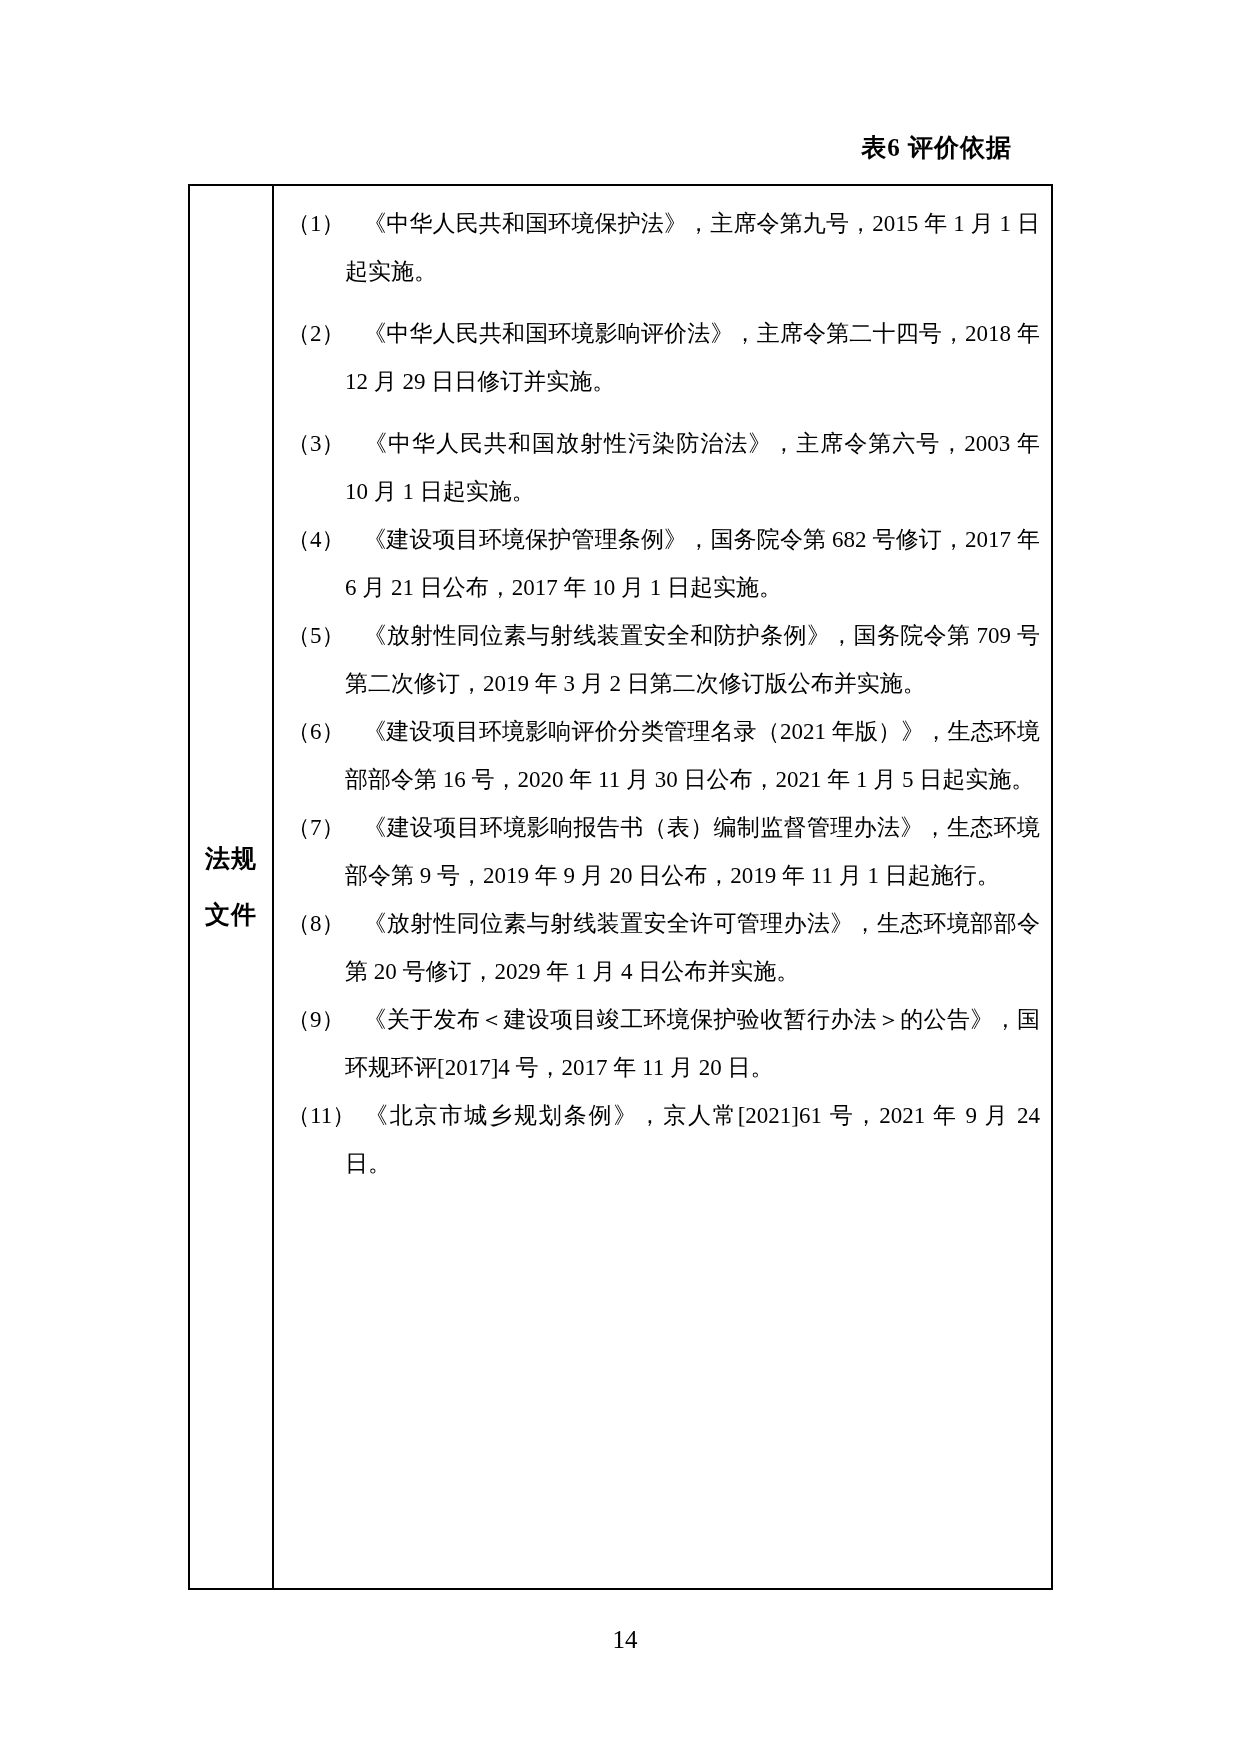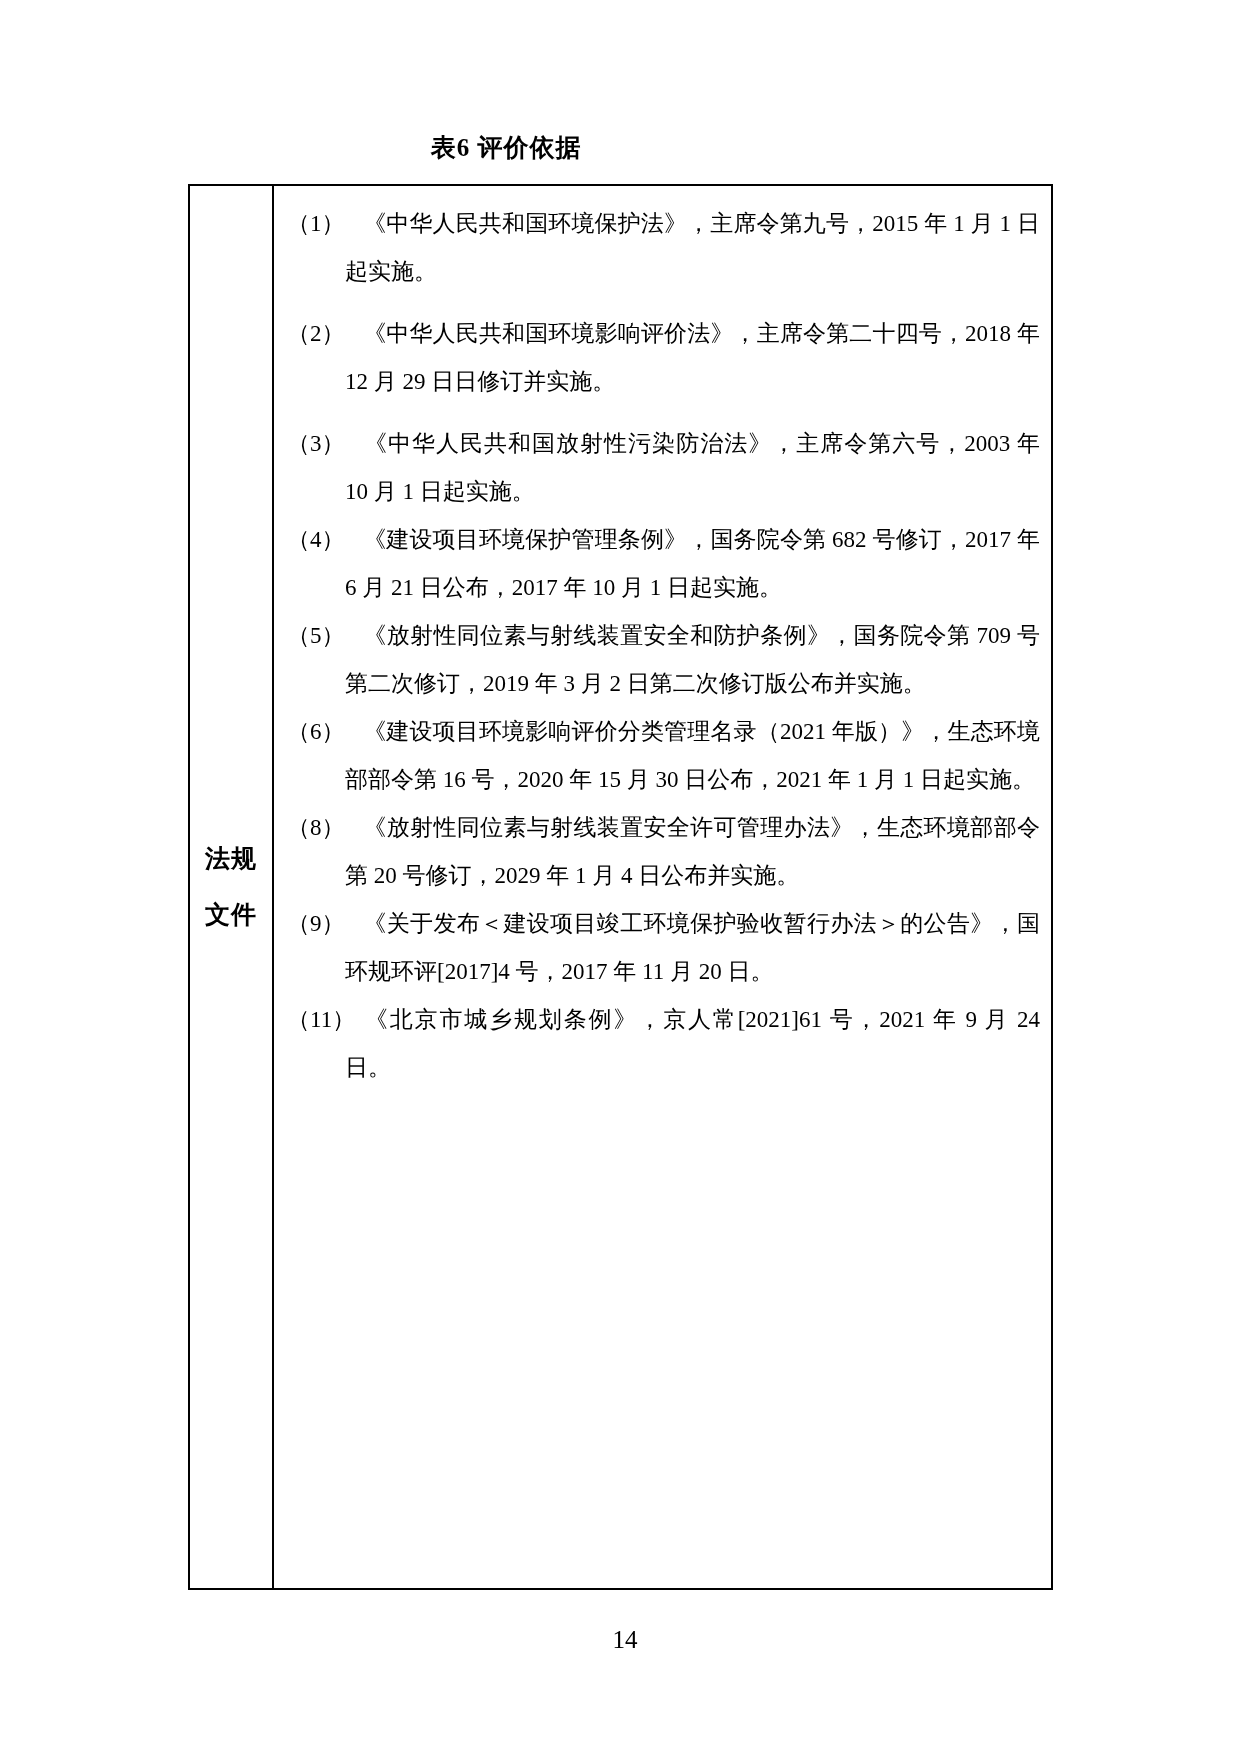--- a/index.html
+++ b/index.html
@@ -13,21 +13,21 @@
     height: 1754px;
     font-family: "Liberation Serif", "DejaVu Serif", serif;
     color: #000000;
     overflow: hidden;
   }
   .doc-title {
     position: absolute;
     top: 128px;
     left: 0;
     width: 1012px;
-    text-align: center;
+    text-align: right;
     font-size: 25px;
     font-weight: bold;
     letter-spacing: 1px;
     line-height: 40px;
   }
   .law-table {
     position: absolute;
     left: 188px;
     top: 184px;
     width: 865px;
@@ -91,20 +91,21 @@
   <div class="label-cell">
     <span>法规</span>
     <span>文件</span>
   </div>
   <div class="content-cell">
     <div class="law-item"><span class="item-num">（1）</span><span>《中华人民共和国环境保护法》，主席令第九号，2015 年 1 月 1 日起实施。</span></div>
     <div class="law-item"><span class="item-num">（2）</span><span>《中华人民共和国环境影响评价法》，主席令第二十四号，2018 年 12 月 29 日日修订并实施。</span></div>
     <div class="law-item"><span class="item-num">（3）</span><span>《中华人民共和国放射性污染防治法》，主席令第六号，2003 年 10 月 1 日起实施。</span></div>
     <div class="law-item"><span class="item-num">（4）</span><span>《建设项目环境保护管理条例》，国务院令第 682 号修订，2017 年 6 月 21 日公布，2017 年 10 月 1 日起实施。</span></div>
     <div class="law-item"><span class="item-num">（5）</span><span>《放射性同位素与射线装置安全和防护条例》，国务院令第 709 号第二次修订，2019 年 3 月 2 日第二次修订版公布并实施。</span></div>
-    <div class="law-item"><span class="item-num">（6）</span><span>《建设项目环境影响评价分类管理名录（2021 年版）》，生态环境部部令第 16 号，2020 年 15 月 30 日公布，2021 年 1 月 1 日起实施。</span></div>
+    <div class="law-item"><span class="item-num">（6）</span><span>《建设项目环境影响评价分类管理名录（2021 年版）》，生态环境部部令第 16 号，2020 年 11 月 30 日公布，2021 年 1 月 5 日起实施。</span></div>
+    <div class="law-item"><span class="item-num">（7）</span><span>《建设项目环境影响报告书（表）编制监督管理办法》，生态环境部令第 9 号，2019 年 9 月 20 日公布，2019 年 11 月 1 日起施行。</span></div>
     <div class="law-item"><span class="item-num">（8）</span><span>《放射性同位素与射线装置安全许可管理办法》，生态环境部部令第 20 号修订，2029 年 1 月 4 日公布并实施。</span></div>
     <div class="law-item"><span class="item-num">（9）</span><span>《关于发布＜建设项目竣工环境保护验收暂行办法＞的公告》，国环规环评[2017]4 号，2017 年 11 月 20 日。</span></div>
     <div class="law-item"><span class="item-num">（11）</span><span>《北京市城乡规划条例》，京人常[2021]61 号，2021 年 9 月 24 日。</span></div>
   </div>
 </div>
 
 <div class="page-number">14</div>
 
 </body></html>

